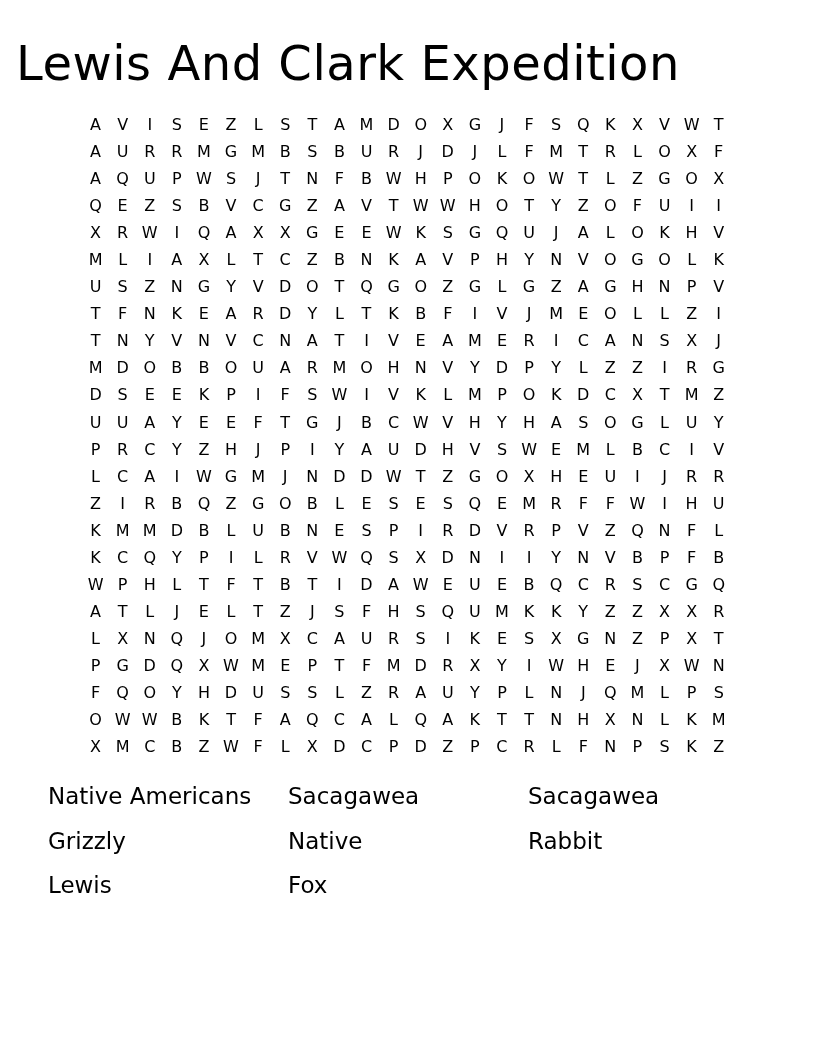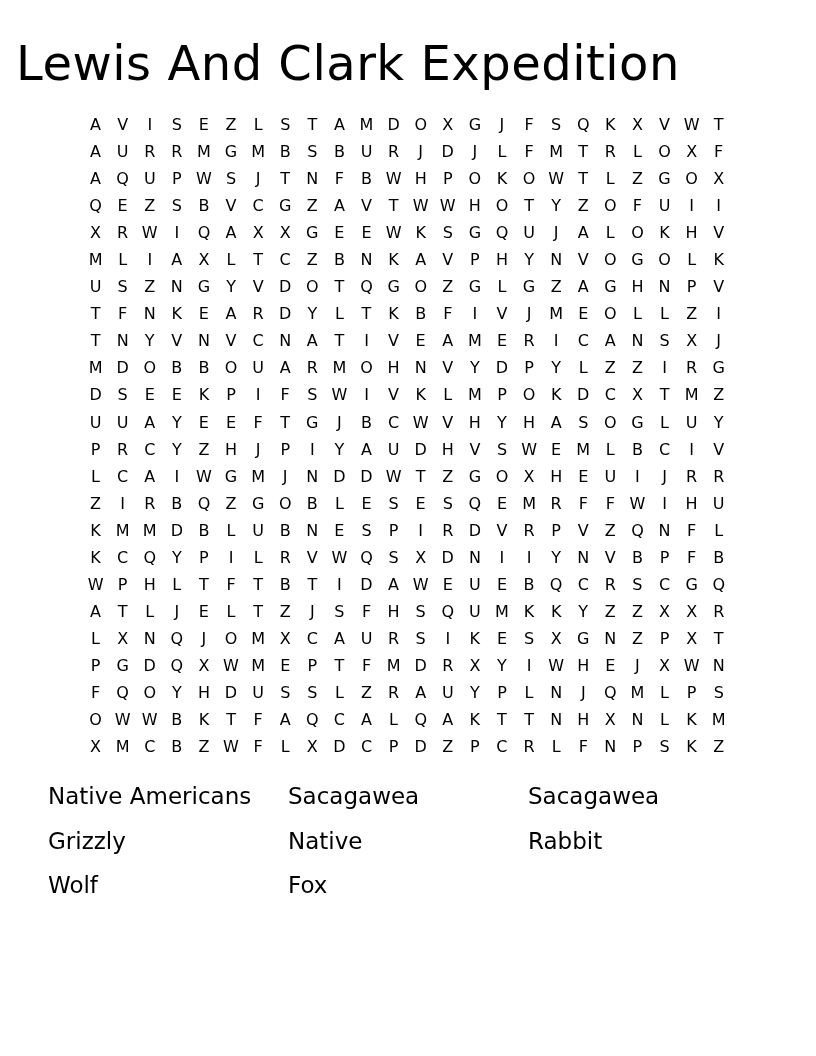--- a/index.html
+++ b/index.html
@@ -612,15 +612,15 @@
     <div class="cell">Z</div>
   </div>
 
 <div class="words" id="words">
     <div class="word">Native Americans</div>
     <div class="word">Sacagawea</div>
     <div class="word">Sacagawea</div>
     <div class="word">Grizzly</div>
     <div class="word">Native</div>
     <div class="word">Rabbit</div>
-    <div class="word">Wolf</div>
+    <div class="word">Lewis</div>
     <div class="word">Fox</div>
   </div>
 
 </body></html>

